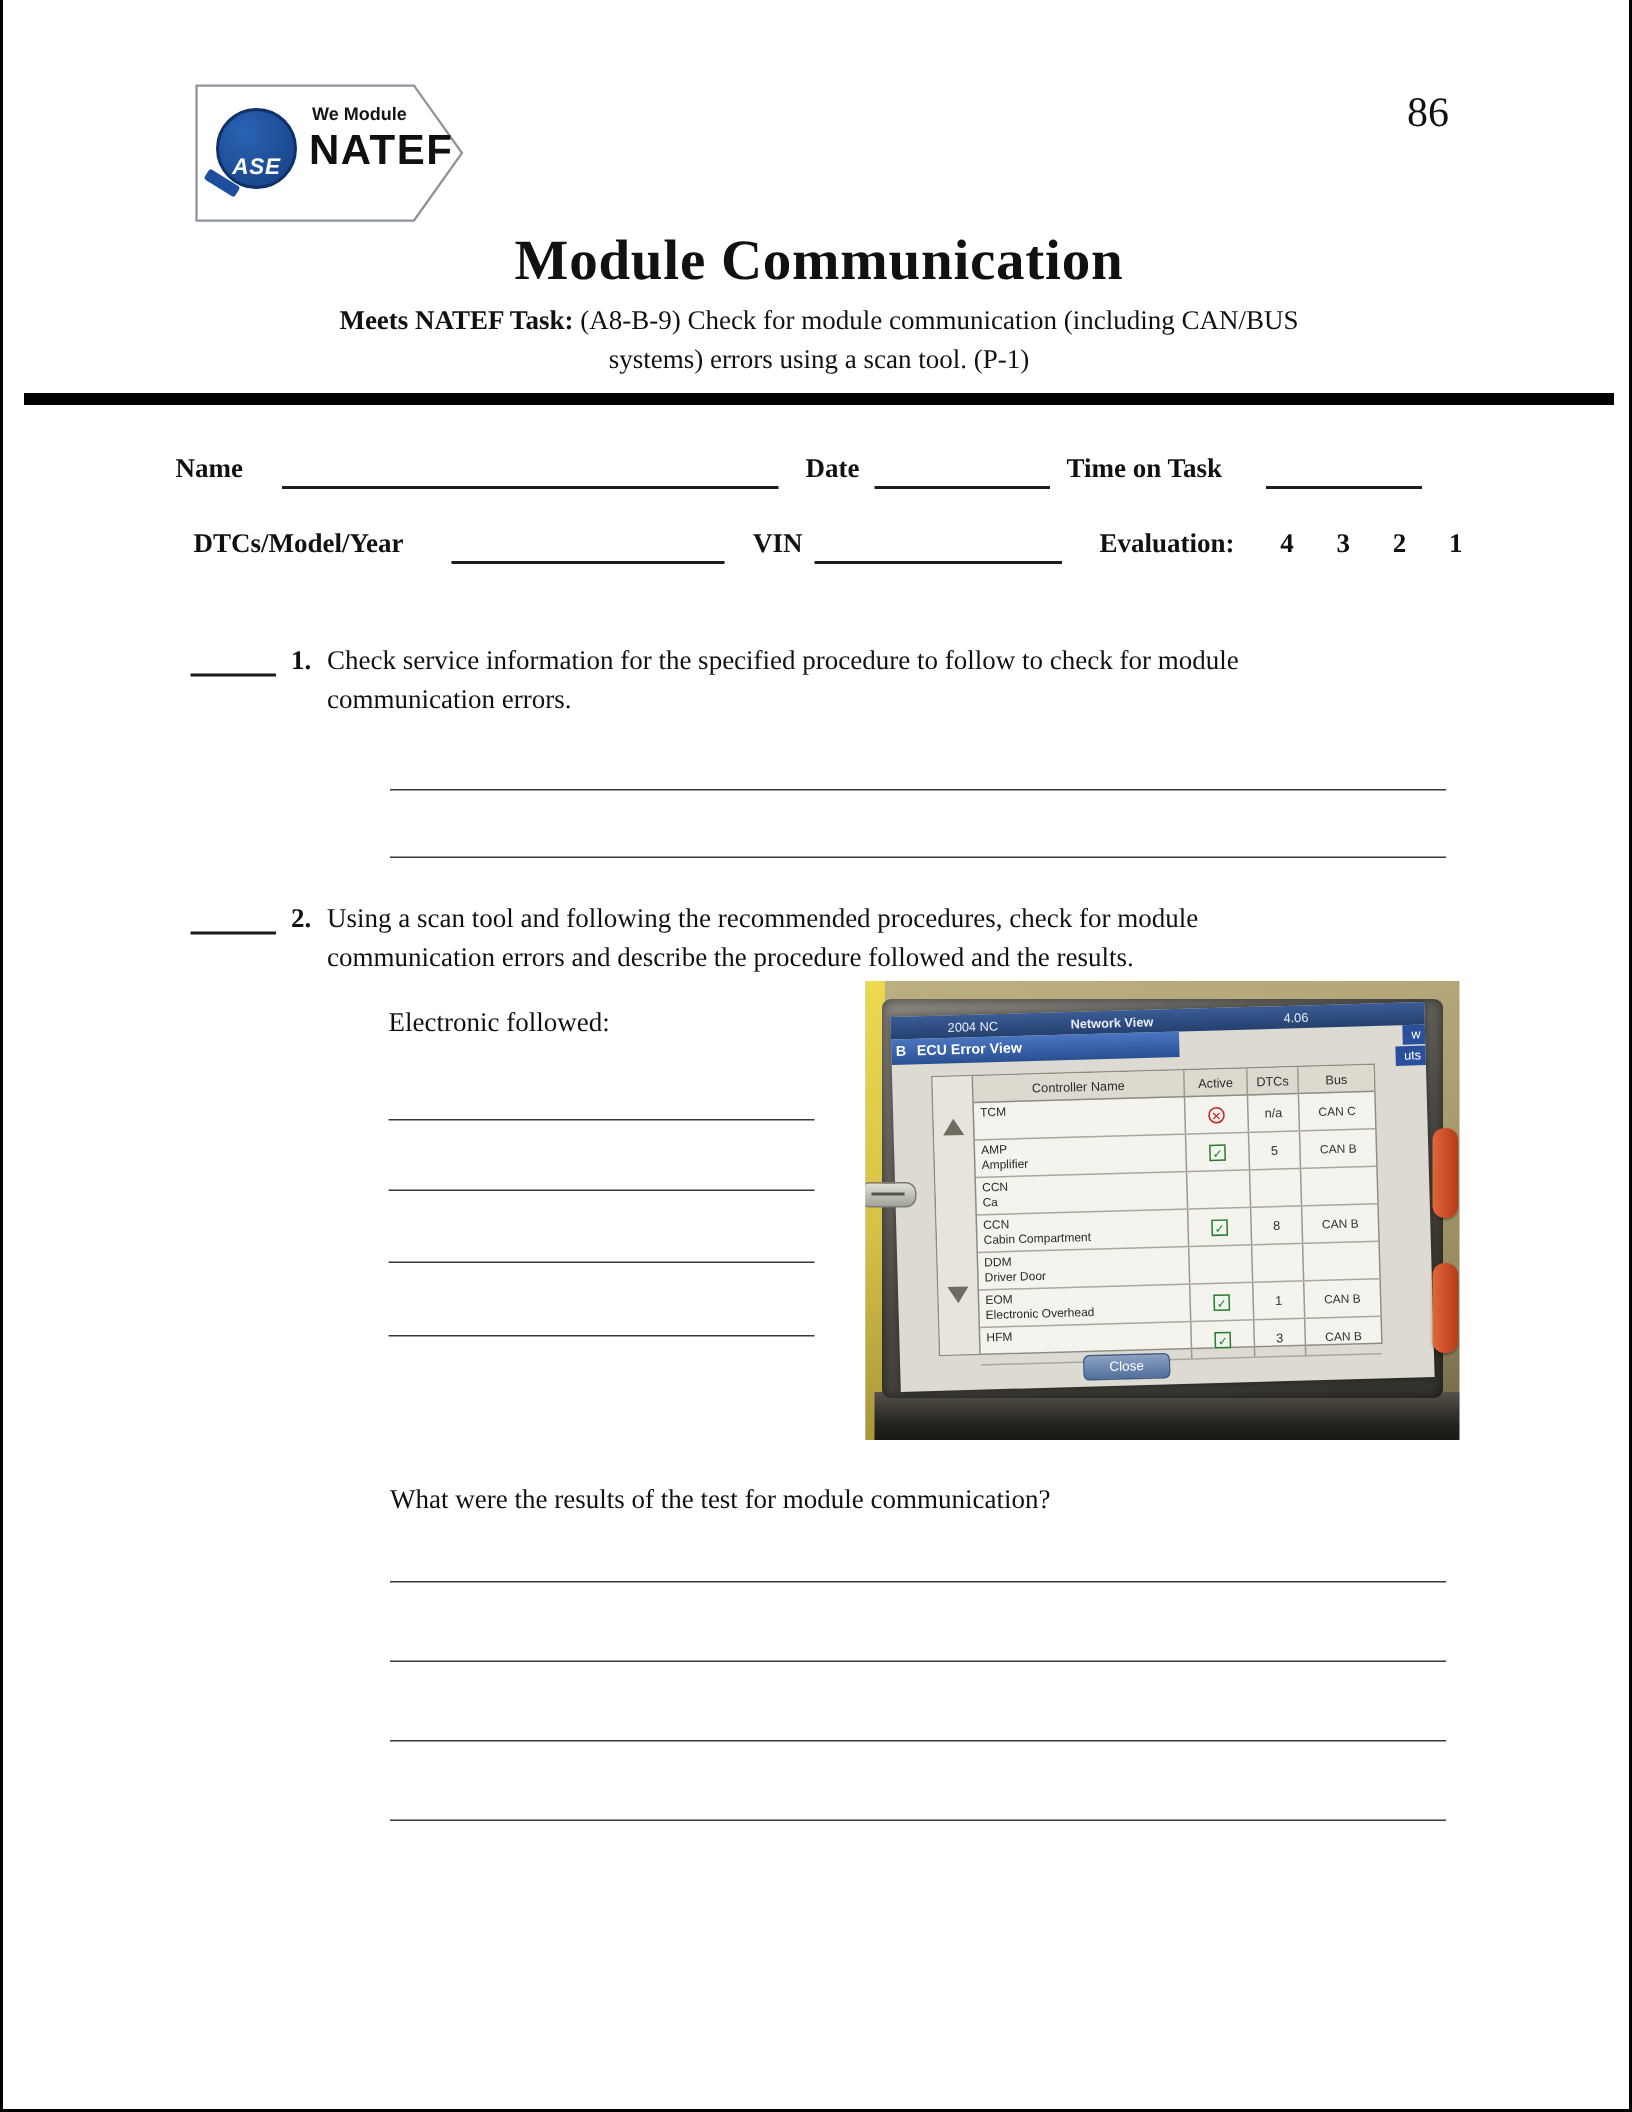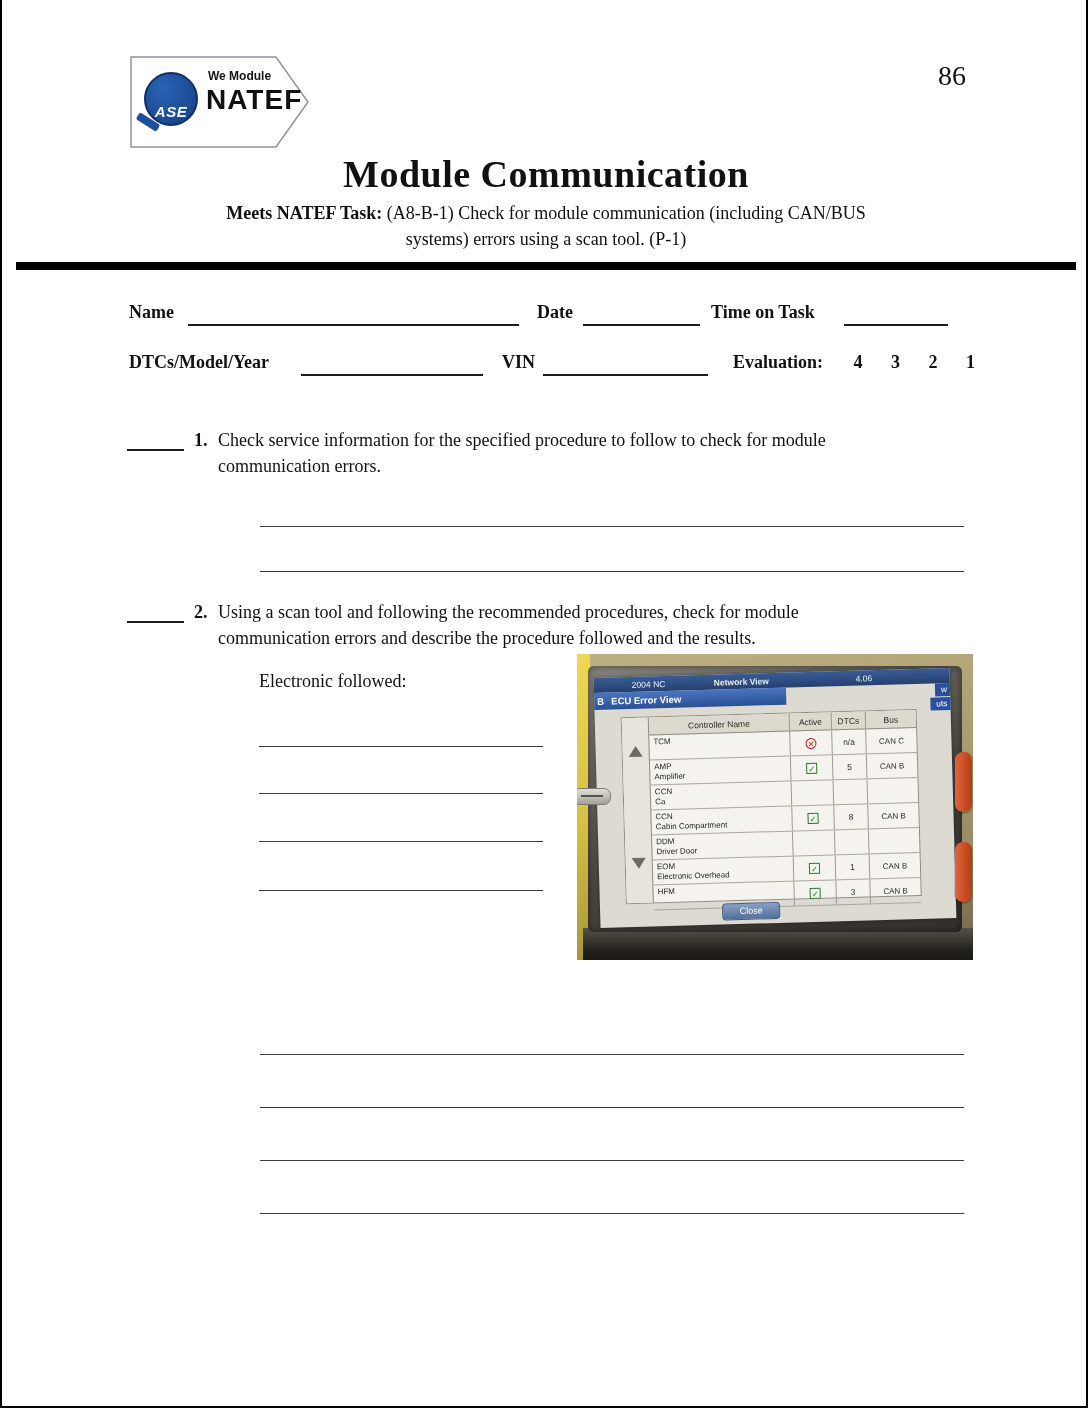--- a/index.html
+++ b/index.html
@@ -126,26 +126,26 @@
       <span>ASE</span>
     </div>
     <div class="ase-key"></div>
     <div class="we-support">We Module</div>
     <div class="natef-name">NATEF</div>
   </div>
 
   <h1 class="title">Module Communication</h1>
   <div class="task-line task-1">
     <span class="bold">Meets NATEF Task:</span>
-    <span>(A8-B-1) Check for module communication (including CAN/BUS</span>
+    <span>(A8-B-9) Check for module communication (including CAN/BUS</span>
   </div>
   <div class="task-line task-2">systems) errors using a scan tool.  (P-1)</div>
   <div class="thick-rule"></div>
 
-  <span class="flabel" style="left:127px; top:302px;">Name</span>
+  <span class="flabel" style="left:115px; top:302px;">Name</span>
   <div class="blank" style="left:186px; top:324px; width:331px;"></div>
   <span class="flabel" style="left:535px; top:302px;">Date</span>
   <div class="blank" style="left:581px; top:324px; width:117px;"></div>
   <span class="flabel" style="left:709px; top:302px;">Time on Task</span>
   <div class="blank" style="left:842px; top:324px; width:104px;"></div>
 
   <span class="flabel" style="left:127px; top:352px;">DTCs/Model/Year</span>
   <div class="blank" style="left:299px; top:374px; width:182px;"></div>
   <span class="flabel" style="left:500px; top:352px;">VIN</span>
   <div class="blank" style="left:541px; top:374px; width:165px;"></div>
@@ -288,18 +288,19 @@
         </div>
 
         <div class="close-btn">Close</div>
       </div>
     </div>
     <div class="tab-orange tab-1"></div>
     <div class="tab-orange tab-2"></div>
     <div class="side-button"></div>
   </div>
 
+  <div class="plain-text" style="left:258px; top:989px;">What were the results of the test for module communication?</div>
   <div class="rule-light" style="left:258px; top:1054px; width:704px;"></div>
   <div class="rule-light" style="left:258px; top:1107px; width:704px;"></div>
   <div class="rule-light" style="left:258px; top:1160px; width:704px;"></div>
   <div class="rule-light" style="left:258px; top:1213px; width:704px;"></div>
 
 </div>
 
 </body></html>

